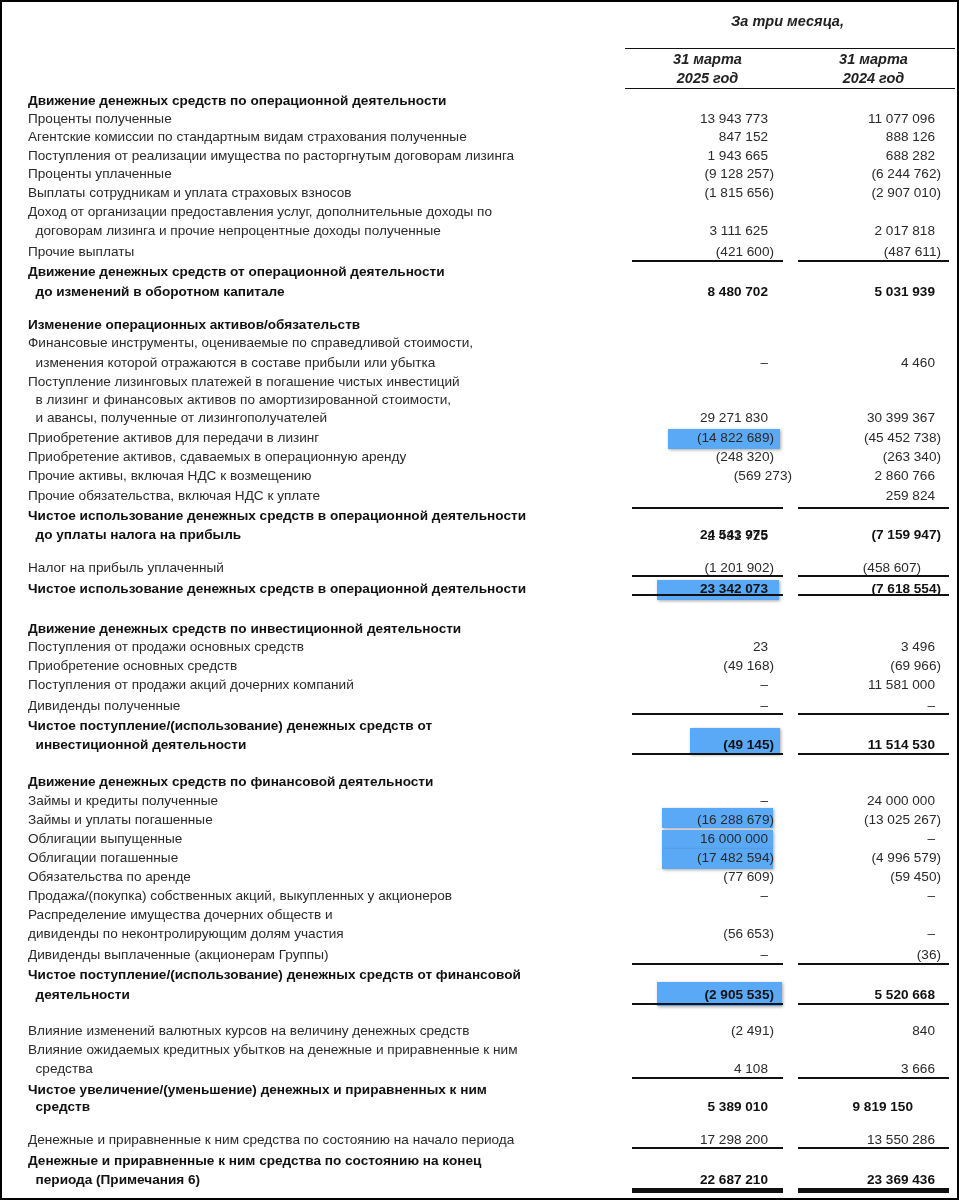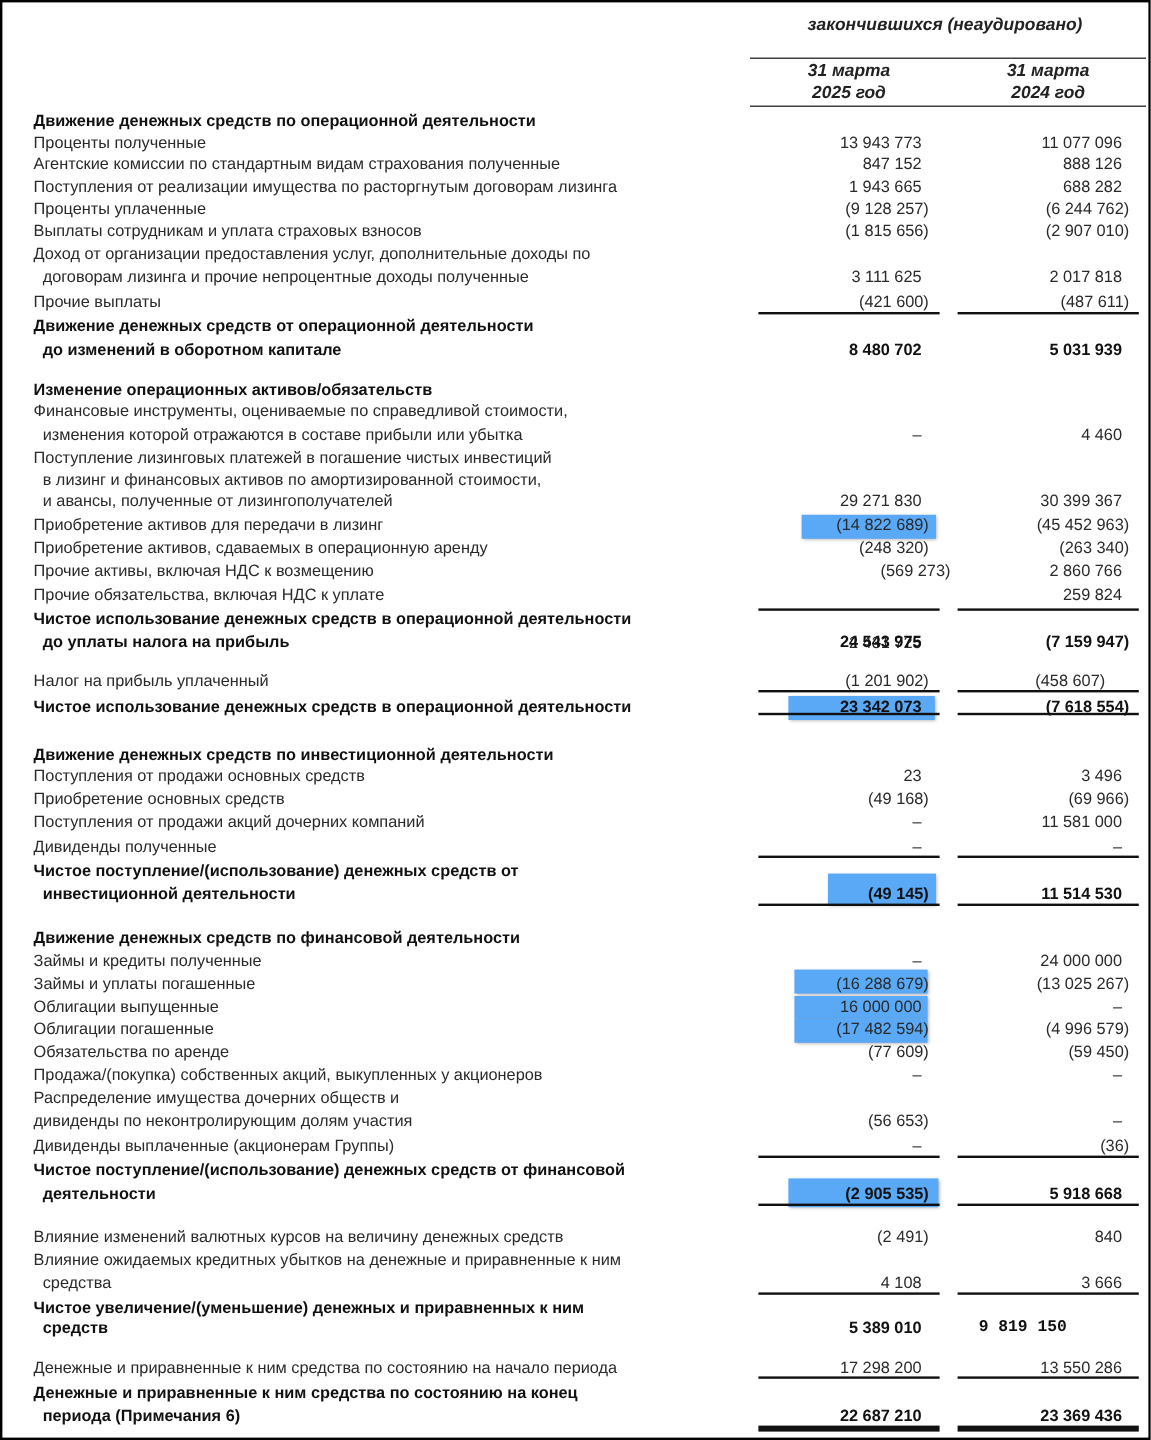--- a/index.html
+++ b/index.html
@@ -18,21 +18,21 @@
   .rule { position: absolute; height: 0; border-top: 2px solid #111; }
   .rule.thick { border-top-width: 5px; }
   .hl { position: absolute; background: #5aa9f7; box-shadow: 1px 1px 3px rgba(0,0,0,0.35); }
 </style>
 </head>
 <body>
 
 <div class="frame"></div>
 
 <div class="hdr" style="left:625px; top:12px; width:325px;">
-  <div>закончившихся (неаудировано)</div>
+  <div>За три месяца,</div>
 </div>
 <div class="hline" style="left:625px; top:48px; width:330px;"></div>
 <div class="hdr" style="left:632px; top:50px; width:151px;">
   <div>31 марта</div>
   <div>2025 год</div>
 </div>
 <div class="hdr" style="left:798px; top:50px; width:151px;">
   <div>31 марта</div>
   <div>2024 год</div>
 </div>
@@ -107,21 +107,21 @@
     </div>
     <div class="row" style="top: 409px;">
       <div class="lab">  и авансы, полученные от лизингополучателей</div>
       <div class="num" style="left: 608px; width: 160px;">29 271 830</div>
       <div class="num" style="left: 775px; width: 160px;">30 399 367</div>
     </div>
     <div class="row" style="top: 429px;">
       <div class="lab">Приобретение активов для передачи в лизинг</div>
       <div class="hl" style="left: 668px; width: 112px; top: 0px; height: 20px; background: rgb(90, 169, 247);"></div>
       <div class="num" style="left: 614px; width: 160px;">(14 822 689)</div>
-      <div class="num" style="left: 781px; width: 160px;">(45 452 963)</div>
+      <div class="num" style="left: 781px; width: 160px;">(45 452 738)</div>
     </div>
     <div class="row" style="top: 448px;">
       <div class="lab">Приобретение активов, сдаваемых в операционную аренду</div>
       <div class="num" style="left: 614px; width: 160px;">(248 320)</div>
       <div class="num" style="left: 781px; width: 160px;">(263 340)</div>
     </div>
     <div class="row" style="top: 467px;">
       <div class="lab">Прочие активы, включая НДС к возмещению</div>
       <div class="num" style="left: 632px; width: 160px;">(569 273)</div>
       <div class="num" style="left: 775px; width: 160px;">2 860 766</div>
@@ -231,42 +231,42 @@
       <div class="num" style="left: 608px; width: 160px;">–</div>
       <div class="num" style="left: 781px; width: 160px;">(36)</div>
     </div>
     <div class="row bold" style="top: 966px;">
       <div class="lab">Чистое поступление/(использование) денежных средств от финансовой</div>
     </div>
     <div class="row bold" style="top: 986px;">
       <div class="lab">  деятельности</div>
       <div class="hl" style="left: 657px; width: 125px; top: -4px; height: 24px; background: rgb(90, 169, 247);"></div>
       <div class="num" style="left: 614px; width: 160px;">(2 905 535)</div>
-      <div class="num" style="left: 775px; width: 160px;">5 918 668</div>
+      <div class="num" style="left: 775px; width: 160px;">5 520 668</div>
     </div>
     <div class="row" style="top: 1022px;">
       <div class="lab">Влияние изменений валютных курсов на величину денежных средств</div>
       <div class="num" style="left: 614px; width: 160px;">(2 491)</div>
       <div class="num" style="left: 775px; width: 160px;">840</div>
     </div>
     <div class="row" style="top: 1041px;">
       <div class="lab">Влияние ожидаемых кредитных убытков на денежные и приравненные к ним</div>
     </div>
     <div class="row" style="top: 1060px;">
       <div class="lab">  средства</div>
       <div class="num" style="left: 608px; width: 160px;">4 108</div>
       <div class="num" style="left: 775px; width: 160px; text-align: right;">3 666</div>
     </div>
     <div class="row bold" style="top: 1081px;">
       <div class="lab">Чистое увеличение/(уменьшение) денежных и приравненных к ним</div>
     </div>
     <div class="row bold" style="top: 1098px;">
       <div class="lab">  средств</div>
       <div class="num" style="left: 608px; width: 160px;">5 389 010</div>
-      <div class="num" style="left: 729px; width: 160px; font-family: Liberation Mono, monospace;">9 819 150</div>
+      <div class="num" style="left: 753px; width: 160px;">9 819 150</div>
     </div>
     <div class="row" style="top: 1131px;">
       <div class="lab">Денежные и приравненные к ним средства по состоянию на начало периода</div>
       <div class="num" style="left: 608px; width: 160px;">17 298 200</div>
       <div class="num" style="left: 775px; width: 160px;">13 550 286</div>
     </div>
     <div class="row bold" style="top: 1152px;">
       <div class="lab">Денежные и приравненные к ним средства по состоянию на конец</div>
     </div>
     <div class="row bold" style="top: 1171px;">

